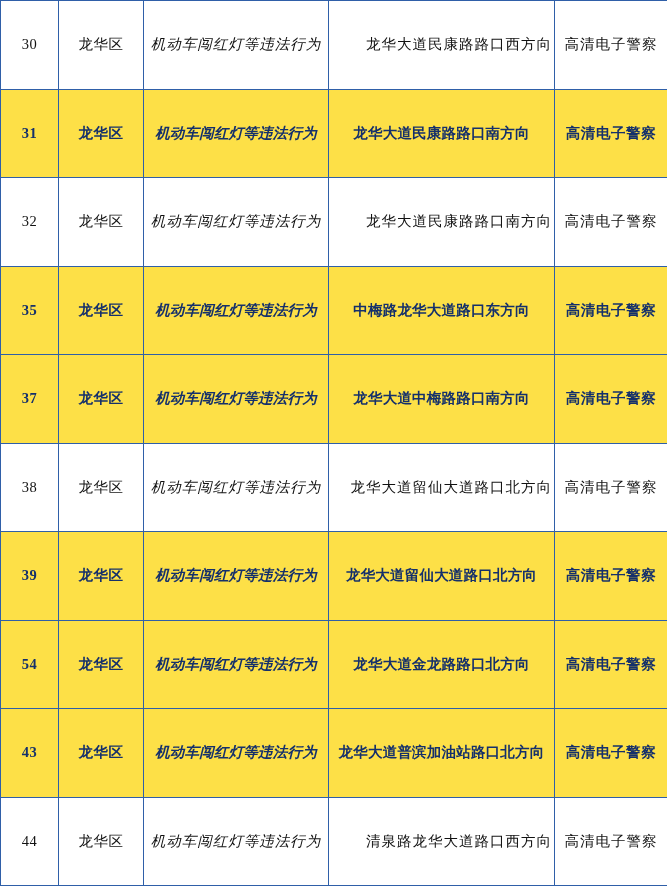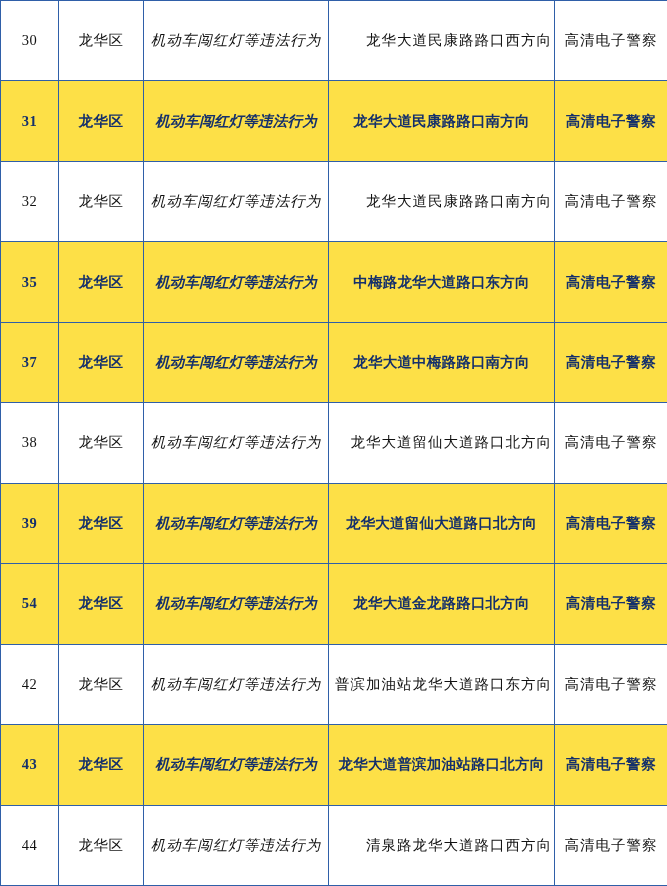--- a/index.html
+++ b/index.html
@@ -125,27 +125,20 @@
           <td class="cell-loc">龙华大道留仙大道路口北方向</td>
           <td class="cell-src">高清电子警察</td>
         </tr>
         <tr class="row-even">
           <td class="cell-no">54</td>
           <td class="cell-dist">龙华区</td>
           <td class="cell-type">机动车闯红灯等违法行为</td>
           <td class="cell-loc">龙华大道金龙路路口北方向</td>
           <td class="cell-src">高清电子警察</td>
         </tr>
-        <tr class="row-odd">
-          <td class="cell-no">42</td>
-          <td class="cell-dist">龙华区</td>
-          <td class="cell-type">机动车闯红灯等违法行为</td>
-          <td class="cell-loc">普滨加油站龙华大道路口东方向</td>
-          <td class="cell-src">高清电子警察</td>
-        </tr>
         <tr class="row-even">
           <td class="cell-no">43</td>
           <td class="cell-dist">龙华区</td>
           <td class="cell-type">机动车闯红灯等违法行为</td>
           <td class="cell-loc">龙华大道普滨加油站路口北方向</td>
           <td class="cell-src">高清电子警察</td>
         </tr>
         <tr class="row-odd">
           <td class="cell-no">44</td>
           <td class="cell-dist">龙华区</td>

